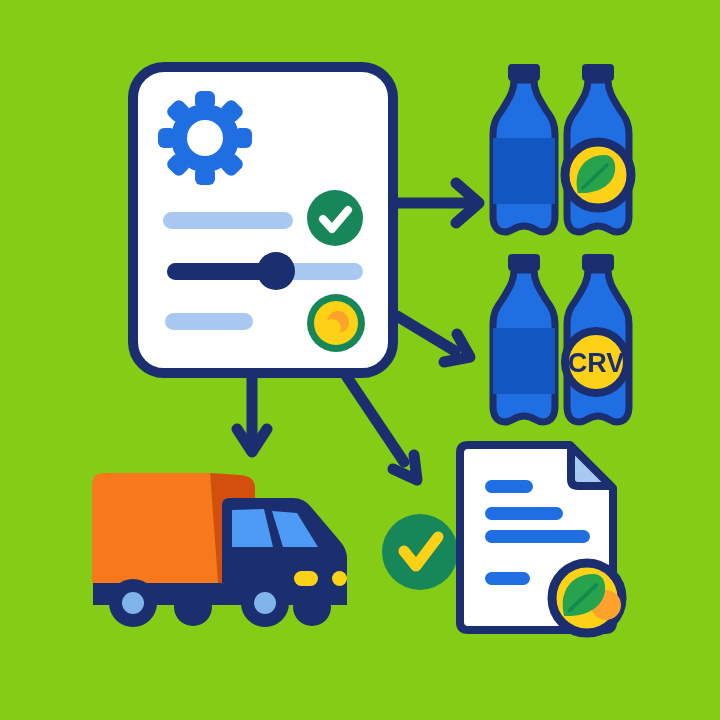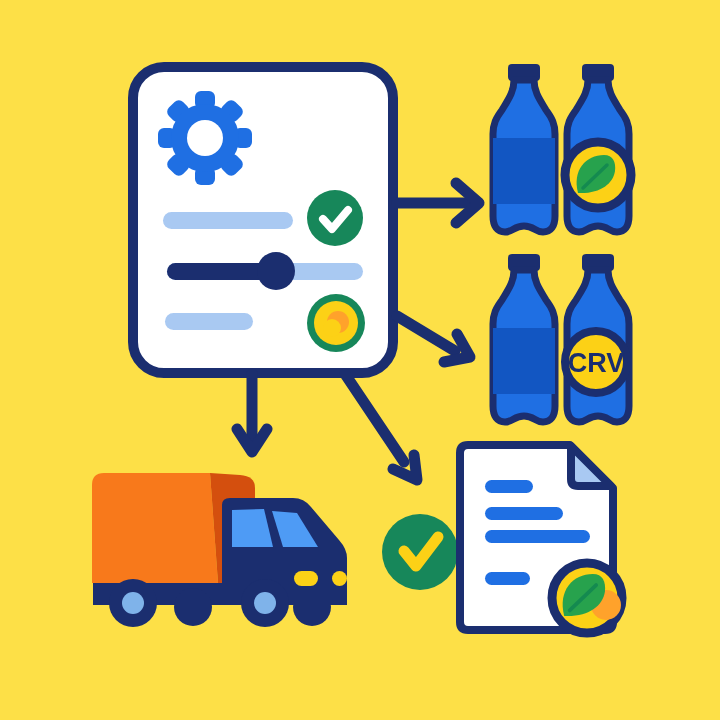--- a/index.html
+++ b/index.html
@@ -11,21 +11,21 @@
     --hubblue:#7fb3ea;
     --green:#17875a;
     --leafgreen:#27a24d;
     --veingreen:#148a50;
     --yellow:#fcd116;
     --orange:#f8791b;
     --dkorange:#d44f0e;
     --sorange:#ffa22b;
   }
   html,body{margin:0;padding:0;background:#ffffff;}
-  .canvas{position:relative;width:720px;height:720px;background:#fde047;overflow:hidden;
+  .canvas{position:relative;width:720px;height:720px;background:#84cc16;overflow:hidden;
           font-family:"Liberation Sans",sans-serif;}
   .abs{position:absolute;}
   svg{display:block;overflow:visible;}
   .f-navy{fill:var(--navy);}  .f-blue{fill:var(--blue);}  .f-dkblue{fill:var(--dkblue);}
   .f-ltblue{fill:var(--ltblue);} .f-win{fill:var(--winblue);} .f-hub{fill:var(--hubblue);}
   .f-green{fill:var(--green);} .f-leaf{fill:var(--leafgreen);} .f-yellow{fill:var(--yellow);}
   .f-orange{fill:var(--orange);} .f-dkorange{fill:var(--dkorange);} .f-sorange{fill:var(--sorange);}
   .f-white{fill:#ffffff;}
   .s-navy{stroke:var(--navy);}
   .panel{left:128px;top:62px;width:270px;height:316px;border:10px solid var(--navy);

